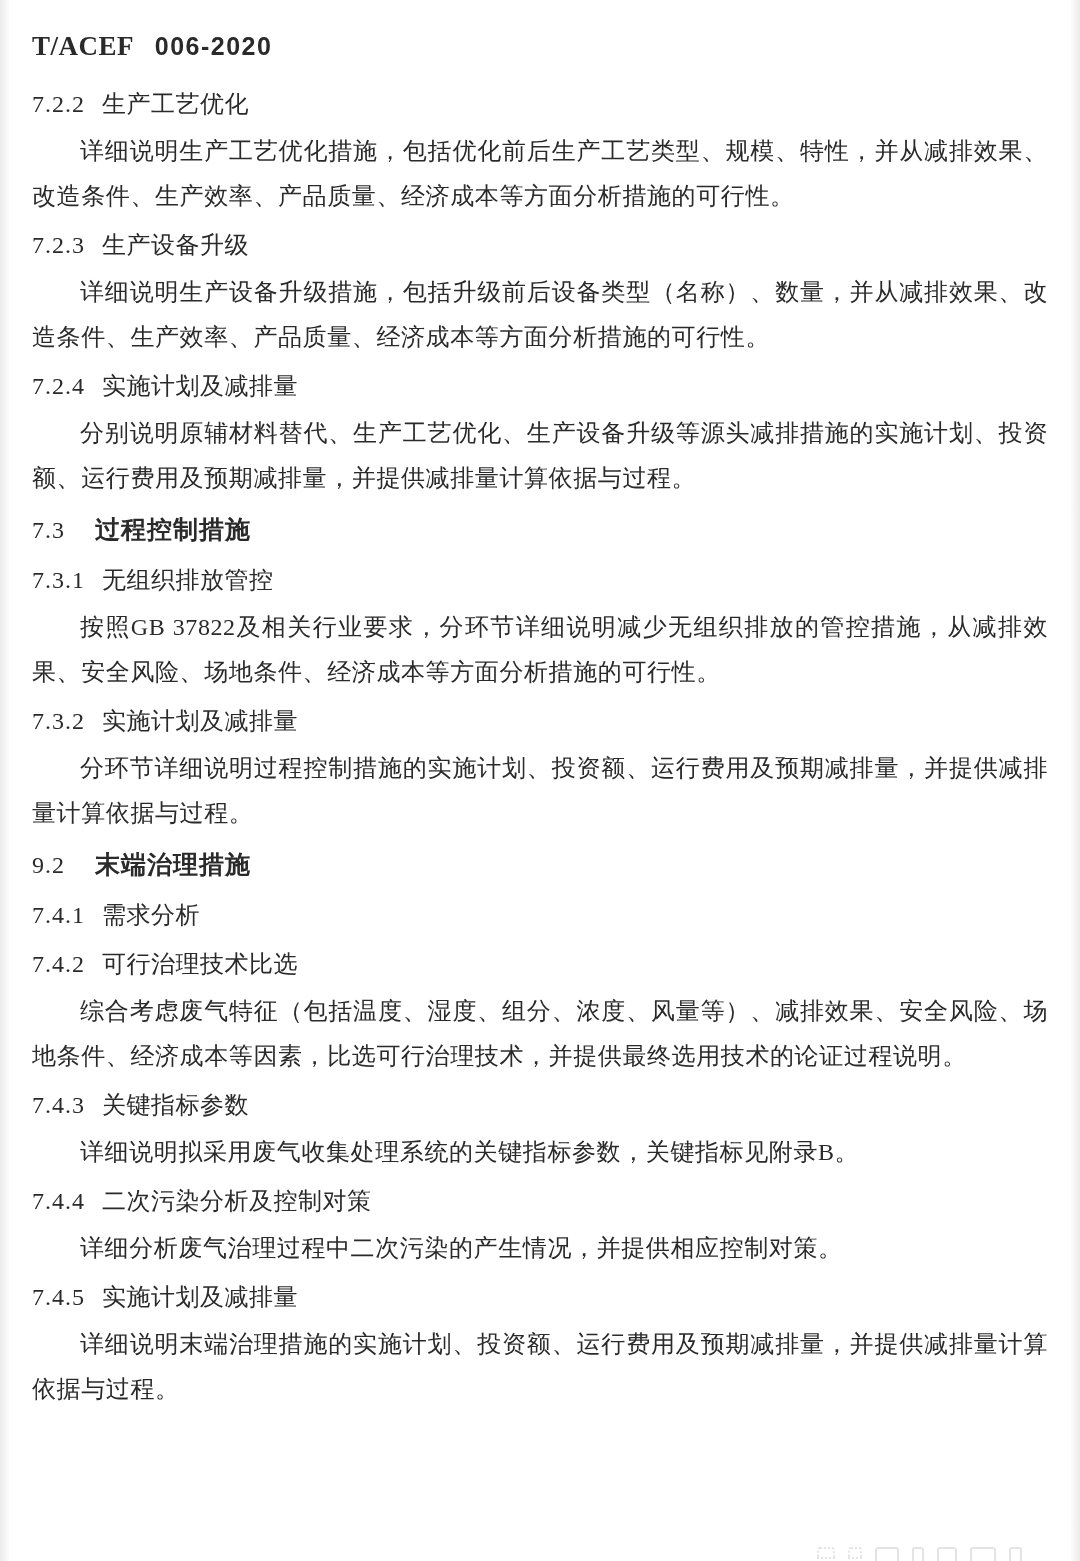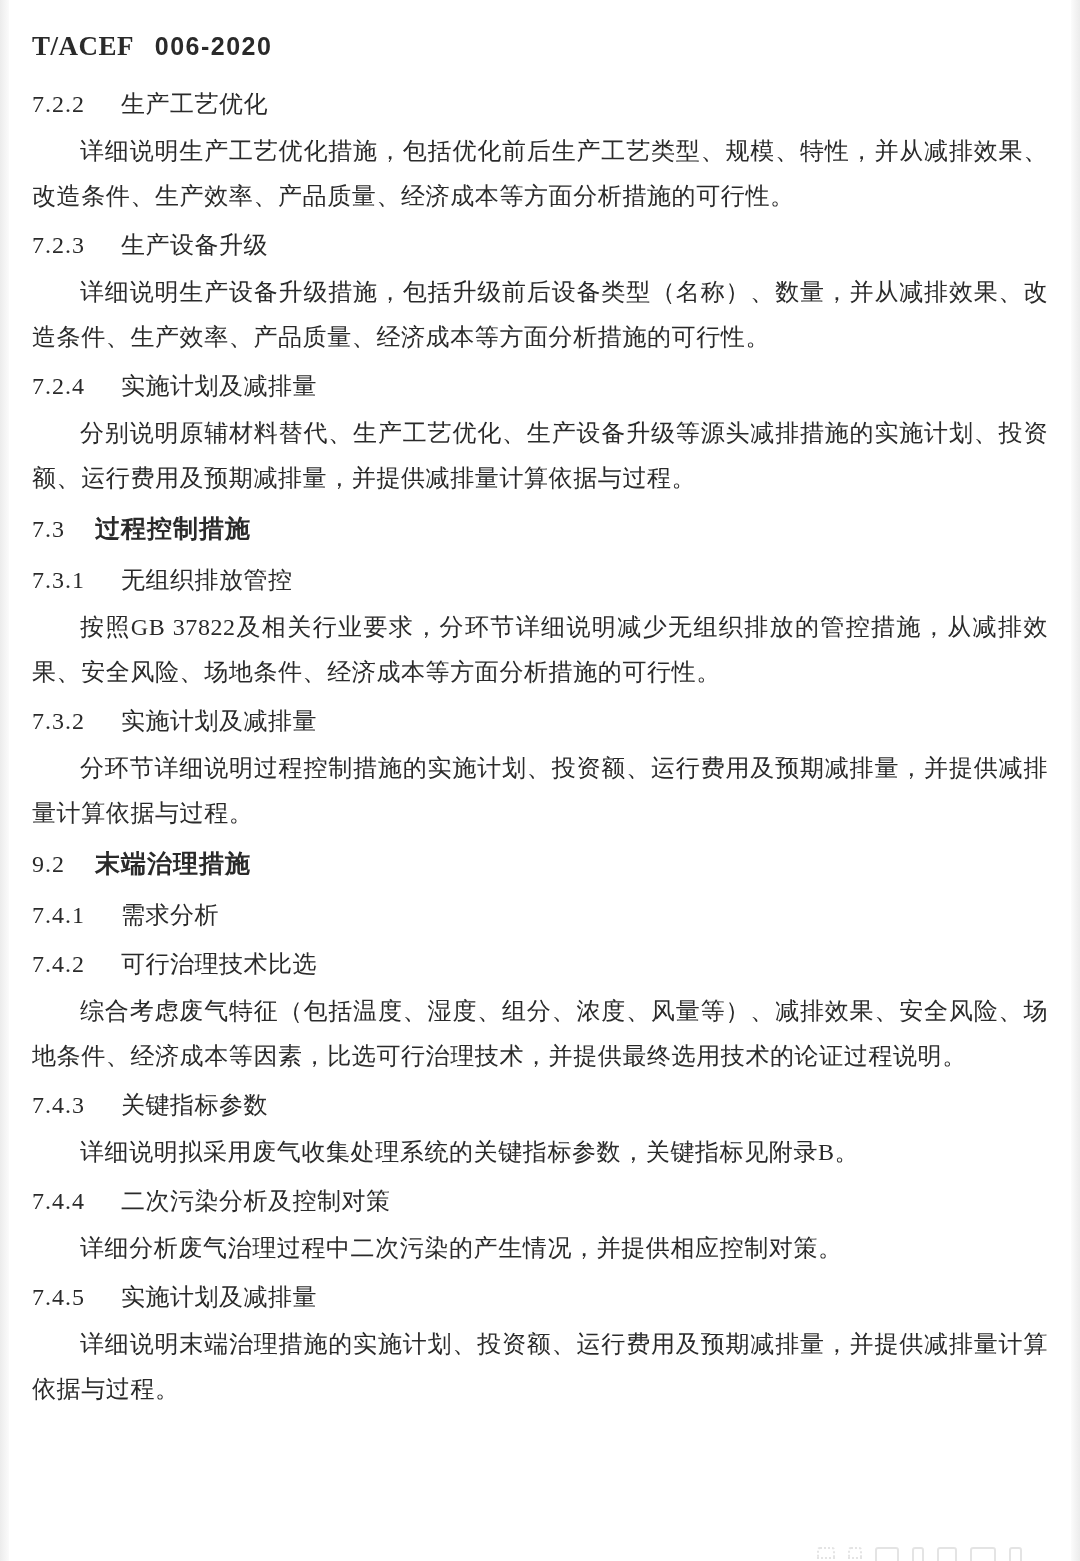--- a/index.html
+++ b/index.html
@@ -52,30 +52,30 @@
     letter-spacing: 0.6px;
     margin: 0;
   }
 
   .block-h3 {
     font-size: 24px;
     line-height: 45px;
     margin: 4px 0 2px 0;
     letter-spacing: 0.5px;
   }
-  .block-h3 .sec-num { margin-right: 36px; letter-spacing: 1px; text-align: center; }
+  .block-h3 .sec-num { margin-right: 17px; letter-spacing: 1px; text-align: center; }
 
   .block-h2 {
     font-size: 24px;
     line-height: 47px;
     margin: 5px 0 3px 0;
   }
   .block-h2 .sec-num { margin-right: 30px; letter-spacing: 1px; text-align: center; }
   .block-h2 .sec-title {
-    font-family: Liberation Mono, monospace;
+    font-family: Liberation Sans, sans-serif;
     font-weight: 700;
     font-size: 25px;
     letter-spacing: 1px;
   }
 
   
   .wm {
     position: absolute;
     right: 58px;
     bottom: 0;

